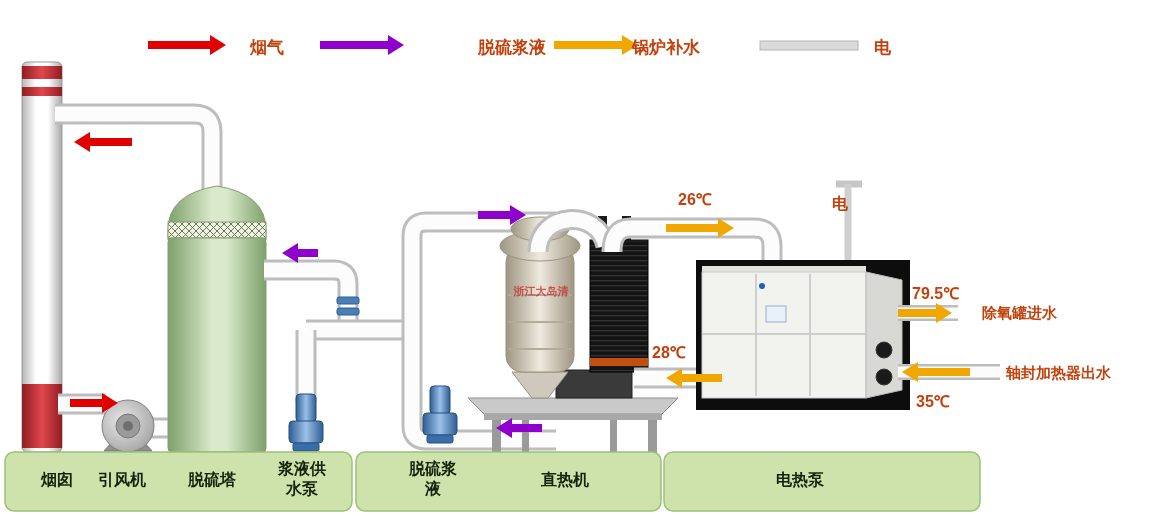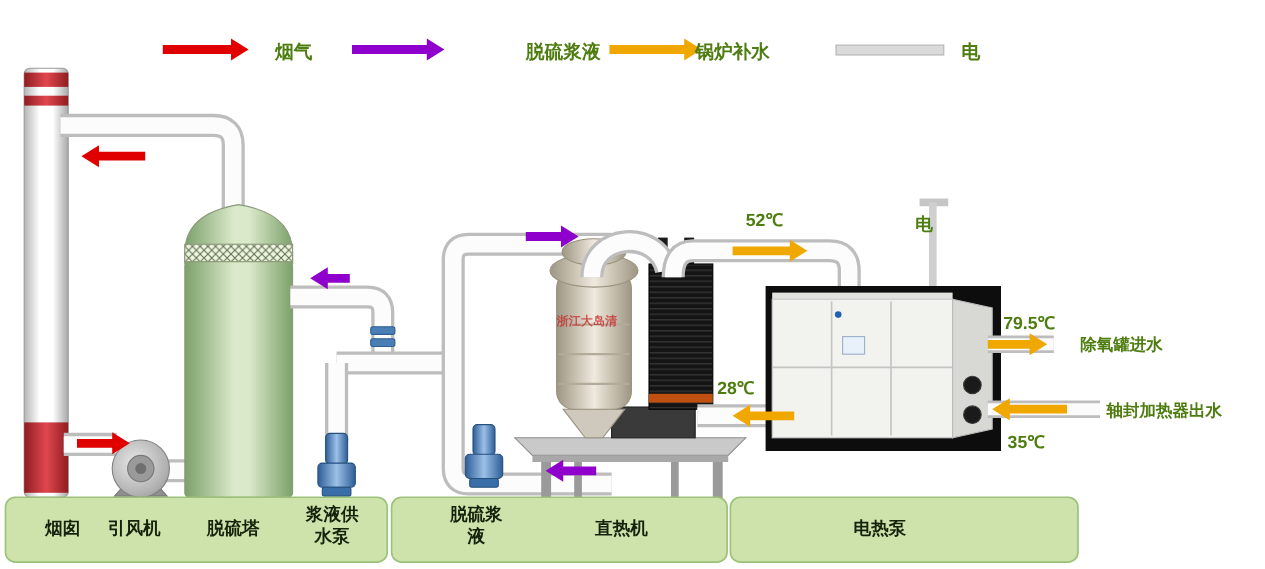--- a/index.html
+++ b/index.html
@@ -1,19 +1,19 @@
 <!DOCTYPE html>
 <html><head>
 <meta charset="utf-8">
 <style>
   html,body{margin:0;padding:0;background:#ffffff;}
   body{font-family:"Liberation Sans", sans-serif;}
   #stage{position:relative;width:1150px;height:517px;background:#fff;overflow:hidden;}
   #diagram-svg{position:absolute;left:0;top:0;}
-  .txt{position:absolute;color:#4d7c0f;font-weight:bold;white-space:nowrap;}
+  .txt{position:absolute;color:#c2410c;font-weight:bold;white-space:nowrap;}
   .t17{font-size:17px;}
   .t16{font-size:16px;}
   .t15{font-size:15px;}
   .wrap{white-space:normal;text-align:center;line-height:1.25;}
   .eq-label{position:absolute;color:#15220c;font-weight:bold;font-size:16px;text-align:center;}
   
   .po{fill:none;stroke:#bdbdbd;stroke-width:21;}
   .pi{fill:none;stroke:#fcfcfc;stroke-width:15;}
   .po2{fill:none;stroke:#bdbdbd;stroke-width:16;}
   .pi2{fill:none;stroke:#fbfbfb;stroke-width:11;}
@@ -219,29 +219,29 @@
     <rect class="bar" x="356" y="452" width="305" height="59" rx="9"></rect>
     <rect class="bar" x="664" y="452" width="316" height="59" rx="9"></rect>
   </svg>
 
   <div class="txt t17" style="left:250px;top:36px;">烟气</div>
   <div class="txt t17" style="left:430px;top:36px;margin-left:48px;">脱硫浆液</div>
   <div class="txt t17" style="left:632px;top:36px;">锅炉补水</div>
   <div class="txt t17" style="left:874px;top:36px;">电</div>
 
 
-  <div class="txt t16" style="left:678px;top:188px;">52℃</div>
+  <div class="txt t16" style="left:678px;top:188px;">26℃</div>
   <div class="txt t16" style="left:652px;top:341px;">28℃</div>
   <div class="txt t16" style="left:912px;top:282px;">79.5℃</div>
   <div class="txt t16" style="left:916px;top:390px;">35℃</div>
   <div class="txt t16" style="left:832px;top:194px;">电</div>
   <div class="txt t15" style="left:982px;top:304px;">除氧罐进水</div>
   <div class="txt t15" style="left:1006px;top:364px;">轴封加热器出水</div>
 
-  <div style="position:absolute;left:506px;top:284px;width:70px;font-size:11px;color:rgba(200,40,40,0.75);font-weight:bold;">浙江大岛清</div>
+  <div style="position:absolute;left:506px;top:284px;width:70px;text-align:center;font-size:11px;color:rgba(200,40,40,0.75);font-weight:bold;">浙江大岛清</div>
 
   <div class="eq-label" style="left:27px;top:470px;width:60px;">烟囱</div>
   <div class="eq-label" style="left:87px;top:470px;width:70px;">引风机</div>
   <div class="eq-label" style="left:177px;top:470px;width:70px;">脱硫塔</div>
   <div class="eq-label wrap" style="left:274px;top:459px;width:56px;white-space:normal;">浆液供水泵</div>
   <div class="eq-label wrap" style="left:405px;top:459px;width:56px;white-space:normal;">脱硫浆液</div>
   <div class="eq-label" style="left:530px;top:470px;width:70px;">直热机</div>
   <div class="eq-label" style="left:765px;top:470px;width:70px;">电热泵</div>
 
 </div>

